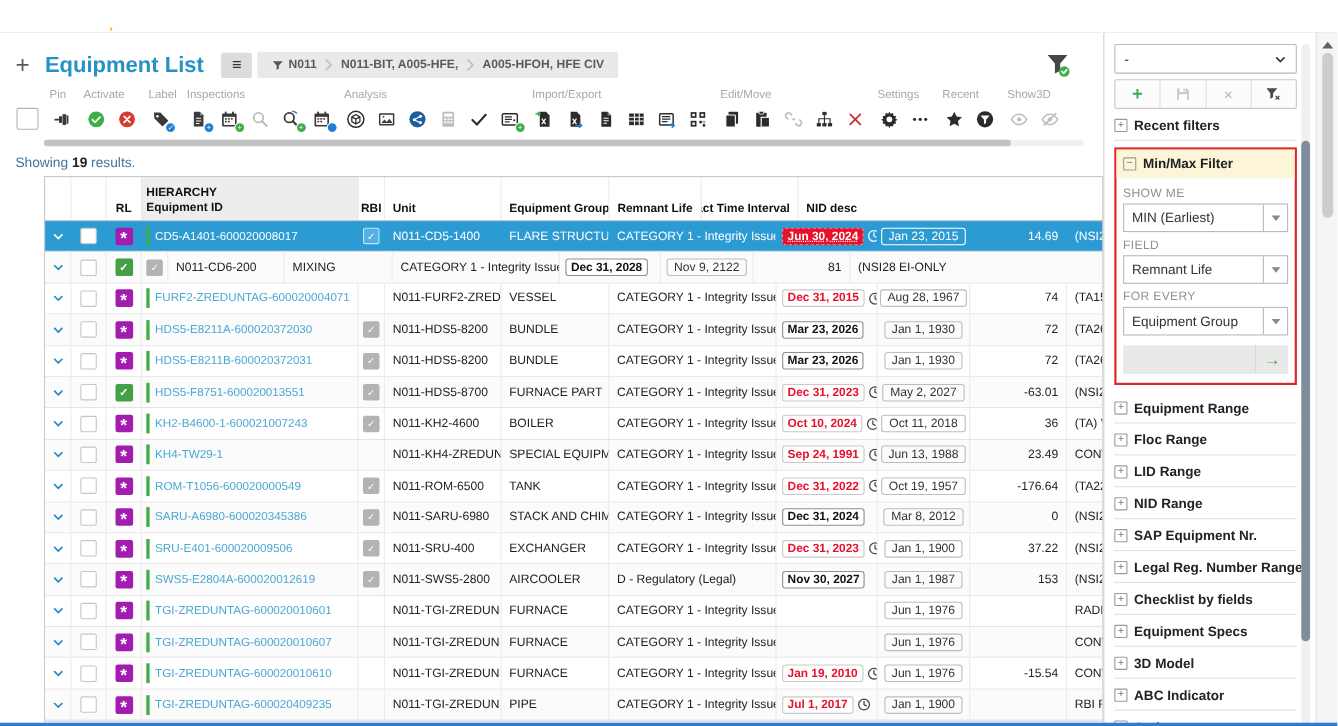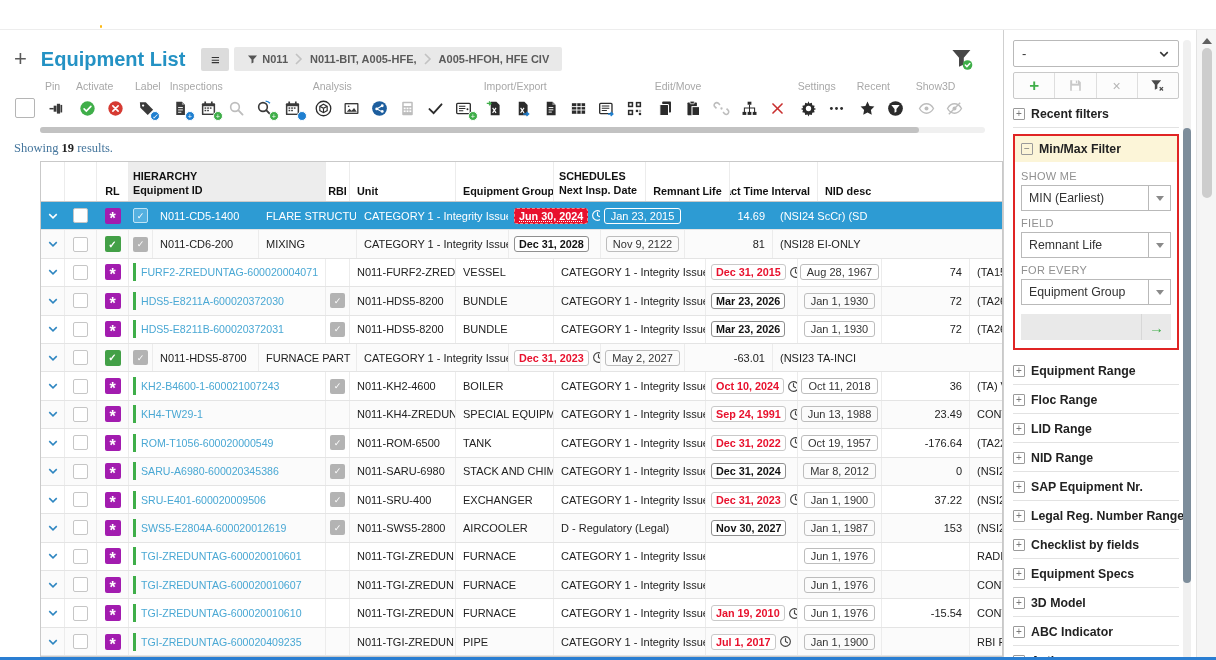--- a/index.html
+++ b/index.html
@@ -32,21 +32,21 @@
   .tb-group{margin-right:9px;}
   .tb-label{height:14px;font-size:10.5px;color:#a8a8a8;white-space:nowrap;margin-bottom:2px;}
   .tb-icons{display:flex;gap:6px;}
   .tb-btn{width:22px;height:24px;display:flex;align-items:center;justify-content:center;position:relative;cursor:pointer;}
   .tb-cb{width:20px;height:20px;border:1px solid #b5b5b5;border-radius:2px;background:#fff;display:block;}
   .bdg{position:absolute;right:-3px;bottom:-1px;width:10px;height:10px;border-radius:50%;display:flex;align-items:center;justify-content:center;font-size:7px;line-height:7px;color:#fff;border:1px solid #fff;}
 
   .hscrollbar{position:relative;margin:7px 0 0 40px;width:945px;height:6px;background:#f0f0f0;border-radius:3px;}
   .hthumb{width:93%;height:6px;background:#c2c2c2;border-radius:3px;}
 
-  .showing{margin:8px 0 5px 14px;font-size:12.5px;color:#44759c;font-family:Liberation Serif, serif;}
+  .showing{margin:8px 0 5px 14px;font-size:12.5px;color:#44759c;}
   .showing b{color:#222;}
 
   
   .table{margin-left:40px;width:963px;border:1px solid #c9c9c9;font-size:11px;}
   .c{display:flex;align-items:center;overflow:hidden;white-space:nowrap;border-right:1px solid #ececec;height:100%;}
   .expand{width:24px;justify-content:center;}
   .check{width:32px;justify-content:center;}
   .rl{width:32px;justify-content:center;}
   .eqid{width:197px;padding-left:4px;}
   .rbi{width:24px;justify-content:center;}
@@ -521,26 +521,20 @@
         <div class="c rl">RL</div>
         <div class="c eqid">
             <div class="h2l">
               <span>HIERARCHY</span>
               <span>Equipment ID</span>
             </div>
           </div>
         <div class="c rbi">RBI</div>
         <div class="c unit">Unit</div>
         <div class="c group">Equipment Group</div>
-        <div class="c next">
-            <div class="h2l">
-              <span>SCHEDULES</span>
-              <span>Next Insp. Date</span>
-            </div>
-          </div>
         <div class="c remn">Remnant Life</div>
         <div class="c exact">Exact Time Interval</div>
         <div class="c nid">NID desc</div>
       </div>
       <div id="tbody">
           <div class="trow selected">
     <div class="c expand">
               <span class="chev">
                 <svg width="12" height="12" viewBox="0 0 16 16">
                   <path d="M3 5.5l5 5 5-5" fill="none" stroke="currentColor" stroke-width="2"></path>
@@ -548,20 +542,24 @@
               </span>
             </div>
     <div class="c check">
               <span class="row-cb"></span>
             </div>
     <div class="c rl">
               <span class="rl-badge rl-purple">
                 <span>*</span>
               </span>
             </div>
+    <div class="c eqid">
+              <span class="bar"></span>
+              <a class="eq-link">CD5-A1401-600020008017</a>
+            </div>
     <div class="c rbi">
               <span class="rbi-cb rbi-blue">✓</span>
             </div>
     <div class="c unit">N011-CD5-1400</div>
     <div class="c group">FLARE STRUCTURE</div>
     <div class="c sched">CATEGORY 1 - Integrity Issue</div>
     <div class="c next">
       <span class="date-badge ds-red-badge">Jun 30, 2024</span>
       <span class="clock">
                 <svg width="13" height="13" viewBox="0 0 16 16">
@@ -725,20 +723,24 @@
                 <svg width="12" height="12" viewBox="0 0 16 16">
                   <path d="M3 5.5l5 5 5-5" fill="none" stroke="currentColor" stroke-width="2"></path>
                 </svg>
               </span>
             </div>
     <div class="c check">
               <span class="row-cb"></span>
             </div>
     <div class="c rl">
               <span class="rl-badge rl-green">✓</span>
+            </div>
+    <div class="c eqid">
+              <span class="bar"></span>
+              <a class="eq-link">HDS5-F8751-600020013551</a>
             </div>
     <div class="c rbi">
               <span class="rbi-cb rbi-gray">✓</span>
             </div>
     <div class="c unit">N011-HDS5-8700</div>
     <div class="c group">FURNACE PART</div>
     <div class="c sched">CATEGORY 1 - Integrity Issue</div>
     <div class="c next">
       <span class="date-badge ds-red">Dec 31, 2023</span>
       <span class="clock">

